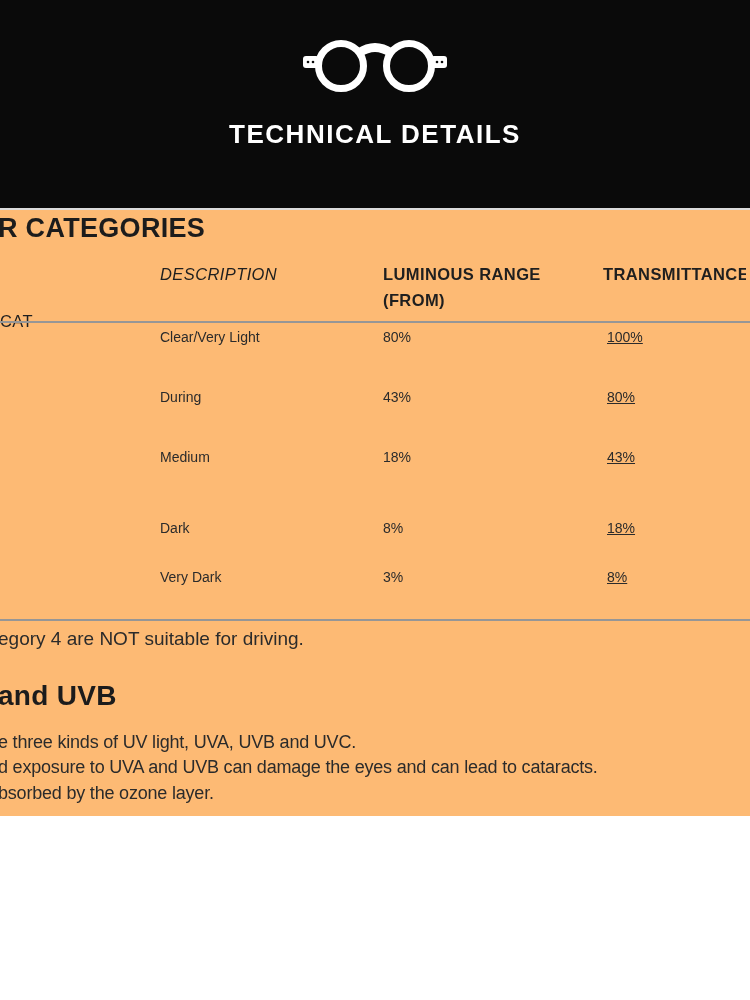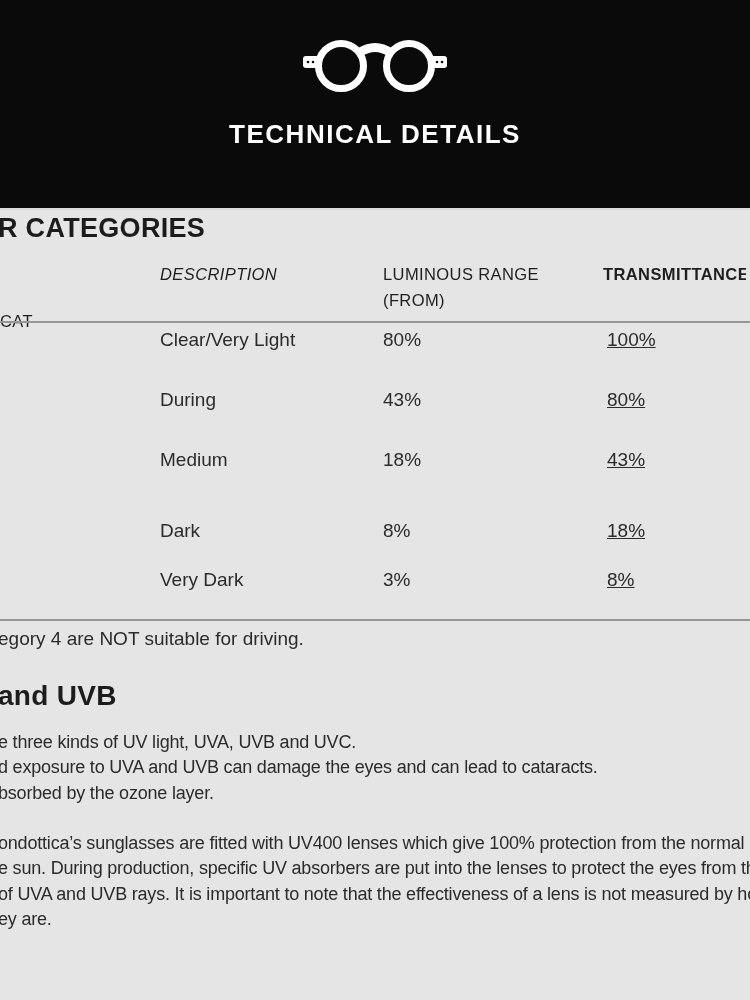--- a/index.html
+++ b/index.html
@@ -1,41 +1,41 @@
 <!DOCTYPE html>
 <html><head>
 <meta charset="utf-8">
 <style>
   * { margin:0; padding:0; box-sizing:border-box; }
   html,body { width:750px; height:1000px; }
   body { font-family:"Liberation Sans","DejaVu Sans",sans-serif; background:#ffffff; }
-  .page { position:relative; width:750px; height:1000px; overflow:hidden; background:#e5e5e5; }
+  .page { position:relative; width:750px; height:816px; overflow:hidden; background:#fdba74; }
 
   
   .band { position:absolute; left:0; top:0; width:750px; height:208px; background:#0a0a0a; }
   .glasses { position:absolute; left:293px; top:35px; width:164px; height:58px; }
   .band-title { position:absolute; left:0; top:119px; width:750px; text-align:center;
                 color:#ffffff; font-size:26px; font-weight:600; letter-spacing:1.5px; white-space:nowrap; }
   .hairline { position:absolute; left:0; top:208px; width:750px; height:2px; background:#dcdcdc; }
 
   
   .h-cat { position:absolute; left:-2px; top:213px; font-size:27px; font-weight:700;
            color:#1c1c1c; letter-spacing:.3px; white-space:nowrap; }
   .thead { position:absolute; left:0; top:261px; width:750px; font-size:16.5px;
            letter-spacing:.4px; color:#1f1f1f; line-height:26px; }
   .thead .hc { position:absolute; top:0; white-space:nowrap; }
   .hc.cat   { left:0;margin-top:47px; }
   .hc.desc  { left:160px;font-style:italic; }
-  .hc.lum   { left:383px; width:180px; white-space:normal; }
+  .hc.lum   { left:383px; width:180px; white-space:normal;font-weight:bold; }
   .hc.trans { left:603px; width:143px; overflow:hidden;font-weight:bold; }
   .rule { position:absolute; left:0; width:750px; height:2px; background:#969696; }
   .rule.top { top:321px; }
   .rule.bottom { top:619px; }
   .trow { position:absolute; left:0; width:750px; height:24px; }
-  .cell { position:absolute; top:0; font-size:19px; color:#2b2b2b; white-space:nowrap; }
+  .cell { position:absolute; top:0; font-size:14px; color:#2b2b2b; white-space:nowrap; }
   .cell.d { left:160px; }
   .cell.l { left:383px; }
   .cell.t { left:607px;text-decoration:underline; }
   .note { position:absolute; left:-2px; top:628px; font-size:19px; color:#2b2b2b; white-space:nowrap; }
 
   
   .h-uv { position:absolute; left:-2px; top:680px; font-size:28px; font-weight:700;
           color:#1c1c1c; letter-spacing:.3px; white-space:nowrap; }
   .para { position:absolute; left:-2px; width:760px; font-size:18px; letter-spacing:-0.2px;
           color:#2b2b2b; line-height:25.4px; }

